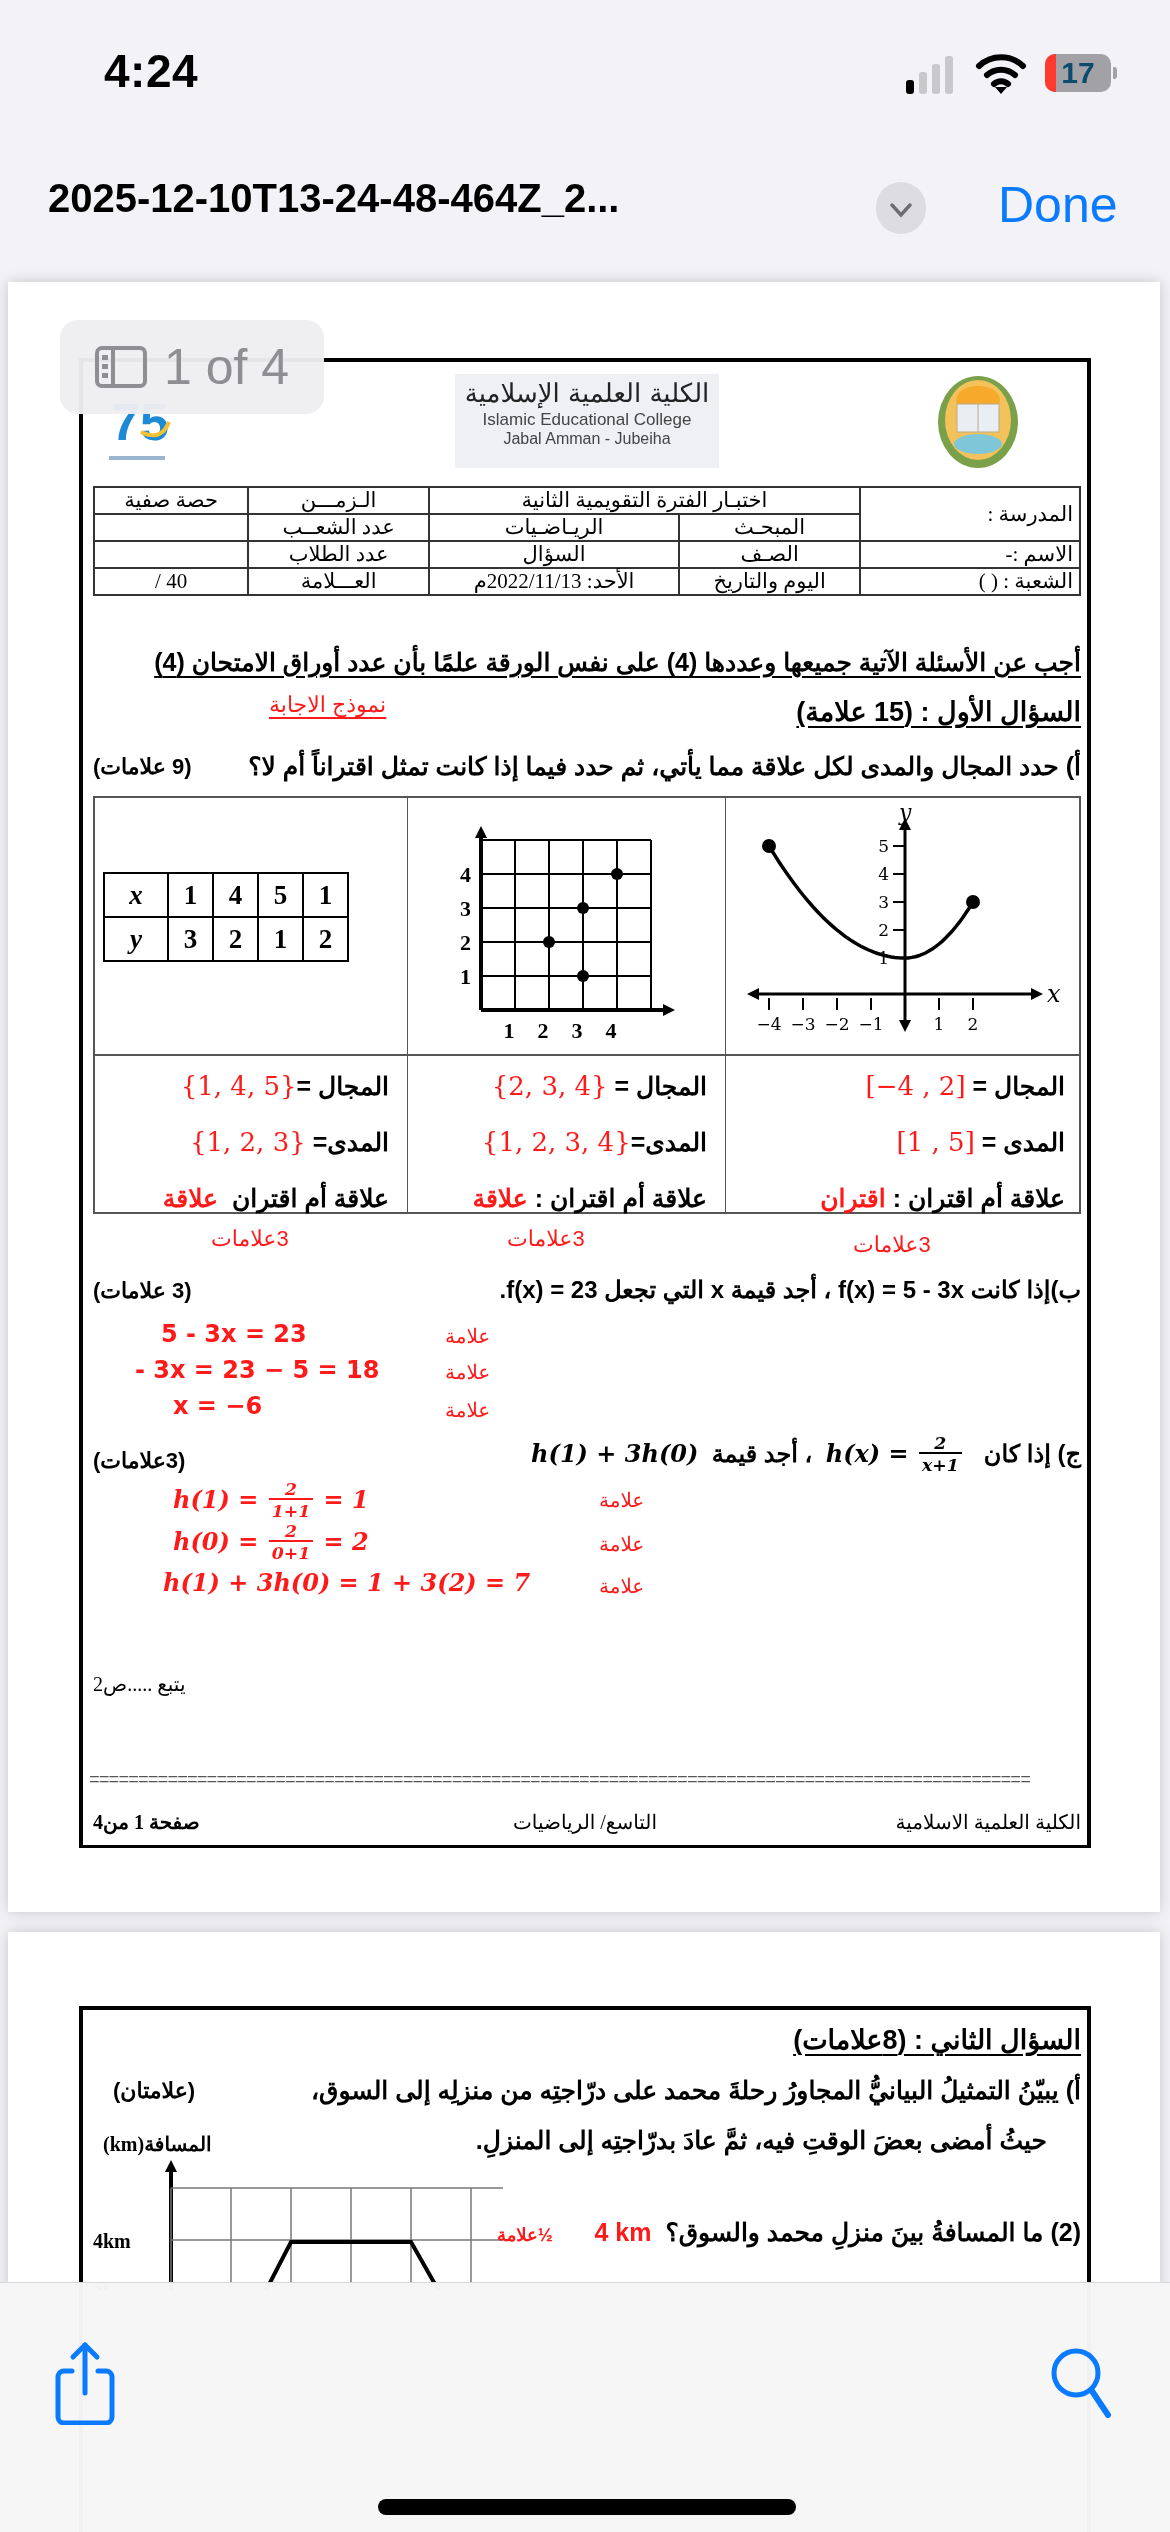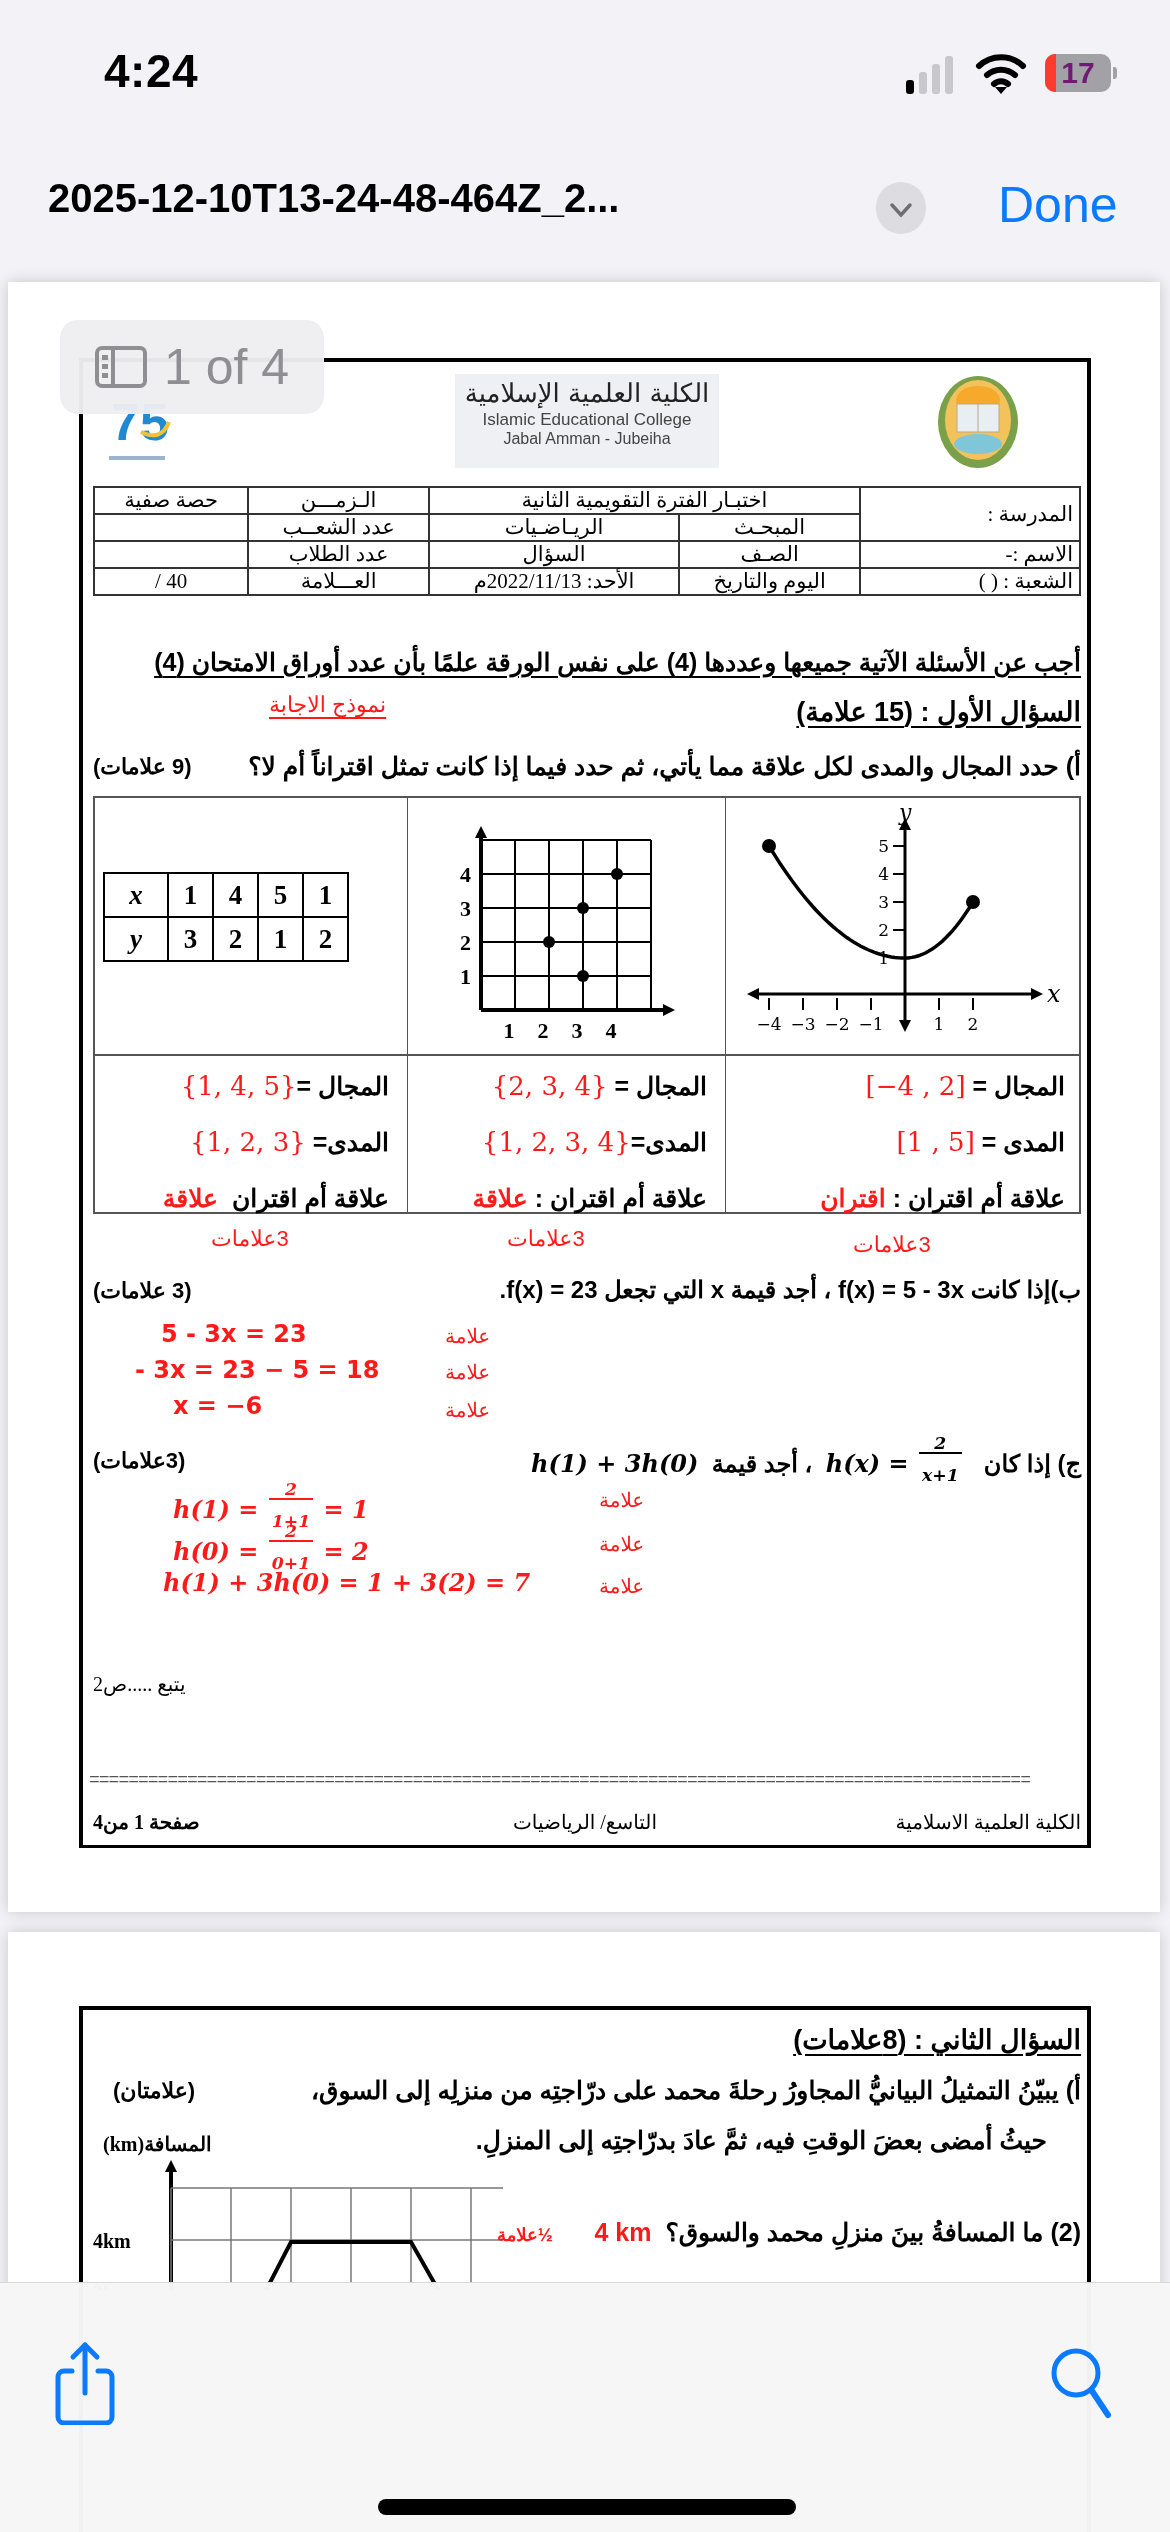--- a/index.html
+++ b/index.html
@@ -9,21 +9,21 @@
   
   .status-bar { position: absolute; top: 0; left: 0; width: 1170px; height: 150px; }
   .time { position: absolute; left: 104px; top: 44px; font-size: 46px; font-weight: 700; color: #000; letter-spacing: 0.5px; }
   .signal { position: absolute; left: 906px; top: 54px; width: 48px; height: 40px; }
   .signal span { position: absolute; bottom: 0; width: 8px; border-radius: 3px; background: #c7c7cc; }
   .signal span.on { background: #000; }
   .wifi { position: absolute; left: 975px; top: 52px; width: 52px; height: 44px; }
   .battery { position: absolute; left: 1045px; top: 54px; width: 70px; height: 38px; }
   .battery .body { position: absolute; left: 0; top: 0; width: 66px; height: 38px; border-radius: 10px; background: #a1a1a6; overflow: hidden; }
   .battery .level { position: absolute; left: 0; top: 0; height: 100%; background: #ff3b30; }
-  .battery .num { position: absolute; left: 0; top: 0; width: 66px; height: 38px; line-height: 38px; text-align: center; color: #701a75; font-size: 30px; font-weight: 700; }
+  .battery .num { position: absolute; left: 0; top: 0; width: 66px; height: 38px; line-height: 38px; text-align: center; color: #0c4a6e; font-size: 30px; font-weight: 700; }
   .battery .nub { position: absolute; left: 68px; top: 13px; width: 4px; height: 12px; border-radius: 0 3px 3px 0; background: #a1a1a6; }
 
   
   .nav-title { position: absolute; left: 48px; top: 176px; font-size: 40px; font-weight: 700; color: #000; white-space: nowrap; }
   .nav-chevron { position: absolute; left: 876px; top: 182px; width: 50px; height: 52px; border-radius: 26px; background: #dcdce1; color: #6d6d72; font-size: 30px; text-align: center; line-height: 52px; }
   .nav-done { position: absolute; left: 998px; top: 176px; font-size: 50px; color: #0a7aff; font-weight: 500; cursor: pointer; }
 
   
   .page { position: absolute; left: 8px; width: 1152px; background: #fff; box-shadow: 0 0 14px rgba(0,0,0,0.18); }
   .page1 { top: 282px; height: 1630px; }
@@ -77,21 +77,21 @@
   .q1b { right: 6px; top: 914px; font-size: 24px; font-weight: 700; white-space: nowrap; }
   .q1b-marks, .q1c-marks { left: 10px; font-size: 22px; font-weight: 700; }
   .q1b-marks { top: 916px; }
   .work { font-family: "DejaVu Sans", sans-serif; font-weight: 700; font-size: 24px; color: #ff1a1a; white-space: nowrap; }
   .mk { font-size: 20px; color: #ff1a1a; }
 
   .q1c { right: 6px; top: 1072px; font-size: 24px; font-weight: 700; white-space: nowrap; }
   .q1c-marks { top: 1086px; }
   .frac { display: inline-block; vertical-align: middle; text-align: center; font-size: 0.72em; line-height: 1.05; margin: 0 2px; }
   .frac .n { display: block; border-bottom: 2px solid currentColor; padding: 0 3px; }
-  .frac .d { display: block; padding: 12px 3px; }
+  .frac .d { display: block; padding: 2px 3px; }
   .it { font-family: "DejaVu Serif", serif; font-style: italic; }
 
   .cont { left: 10px; top: 1310px; font-size: 20px; font-family: "Liberation Serif", serif; direction: rtl; }
   .dashes { left: 6px; top: 1408px; width: 990px; font-size: 18px; color: #555; letter-spacing: -1px; overflow: hidden; white-space: nowrap; font-family: "Liberation Mono", monospace; }
   .foot { top: 1448px; font-size: 20px; font-family: "Liberation Serif", serif; direction: rtl; }
 
   
   .q2title { right: 6px; top: 14px; font-size: 27px; font-weight: 700; }
   .q2a1 { right: 6px; top: 66px; font-size: 25px; font-weight: 700; white-space: nowrap; }
   .q2a2 { right: 40px; top: 116px; font-size: 25px; font-weight: 700; white-space: nowrap; }

